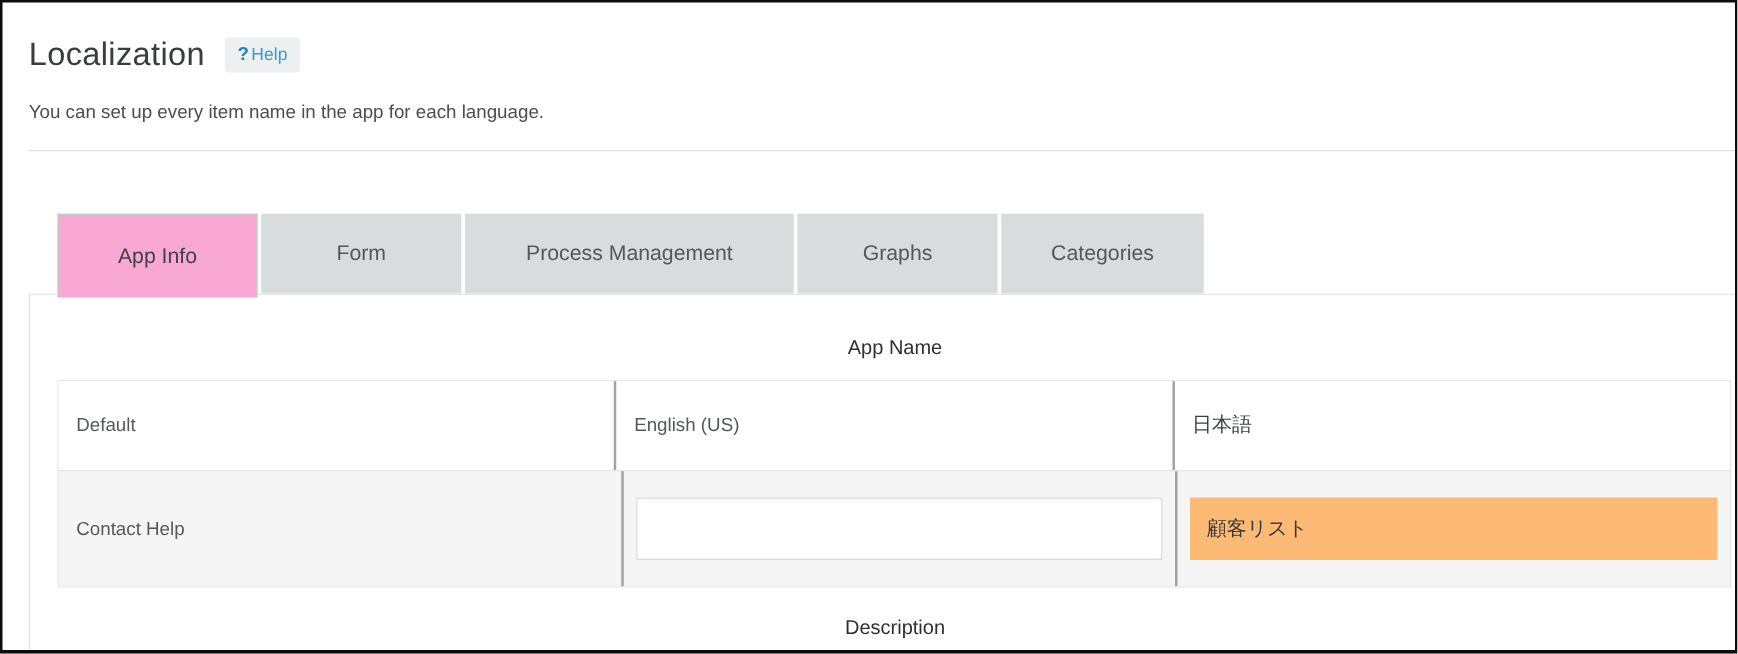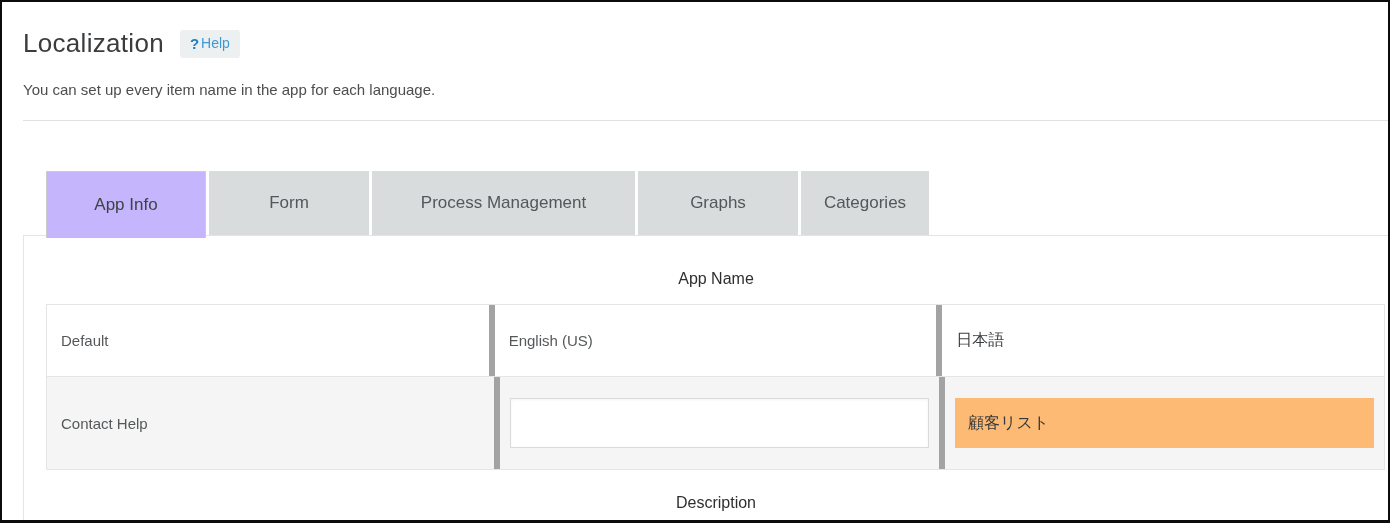--- a/index.html
+++ b/index.html
@@ -25,39 +25,39 @@
   .divider { border:none; border-top:1px solid #e0e2e2; margin:22px 0 0 21px; }
 
   
   .tabs { display:flex; gap:3px; margin:50px 0 0 44px; height:64px; align-items:flex-start; }
   .tab {
     background:#d8dcdc; color:#54575a; font-size:17px; height:64px;
     display:flex; align-items:center; justify-content:center; cursor:pointer;
     white-space:nowrap;
   }
   .tab.active {
-    background:#c4b5fd; border:1px solid #c9cdcd; border-bottom:none;
+    background:#f9a8d4; border:1px solid #c9cdcd; border-bottom:none;
     height:67px; position:relative; z-index:2; color:#3f4244;
   }
 
   
   .panel {
     border-top:1px solid #e4e5e5; border-left:1px solid #e4e5e5;
     margin-left:21px; padding:34px 2px 0 22px;
     min-height:290px; background:#ffffff; position:relative; z-index:1;
   }
   .section-title { font-size:16px; color:#2d2f31;text-align:center; }
 
   
   .loc-table { border:1px solid #e4e5e5; margin-top:16px; width:1339px; background:#ffffff; }
   .t-head { display:flex; height:71px; background:#ffffff; }
   .t-row  { display:flex; height:93px; background:#f5f5f5; border-top:1px solid #e4e5e5; }
   .t-cell {
     flex:1 1 0; display:flex; align-items:center; padding:0 14px;
-    font-size:15px; color:#55585a; border-left:6px solid #a3a3a3; min-width:0;
+    font-size:15px; color:#55585a; border-left:2px solid #a3a3a3; min-width:0;
   }
   .t-cell:first-child { border-left:none; }
   .t-cell.jp { font-size:16px; color:#3b3e40;text-align:right; }
   .t-cell.field-cell { padding:0 10px; }
   .text-input {
     width:100%; height:50px; border:1px solid #d8dbdb; background:#ffffff;
     box-shadow:inset 0 1px 3px rgba(0,0,0,0.05); font-size:15px; padding:0 10px;
     outline:none; font-family:"Liberation Sans","DejaVu Sans",sans-serif;
   }
   .highlight-value {
@@ -82,21 +82,21 @@
 
   <p class="subtitle">You can set up every item name in the app for each language.</p>
 
   <hr class="divider">
 
   <div class="tabs">
     <div class="tab active" style="width:160px">App Info</div>
     <div class="tab" style="width:160px">Form</div>
     <div class="tab" style="width:263px">Process Management</div>
     <div class="tab" style="width:160px">Graphs</div>
-    <div class="tab" style="width:128px">Categories</div>
+    <div class="tab" style="width:162px">Categories</div>
   </div>
 
   <div class="panel">
 
     <div class="section-title">App Name</div>
 
     <div class="loc-table">
       <div class="t-head">
         <div class="t-cell">Default</div>
         <div class="t-cell">English (US)</div>

